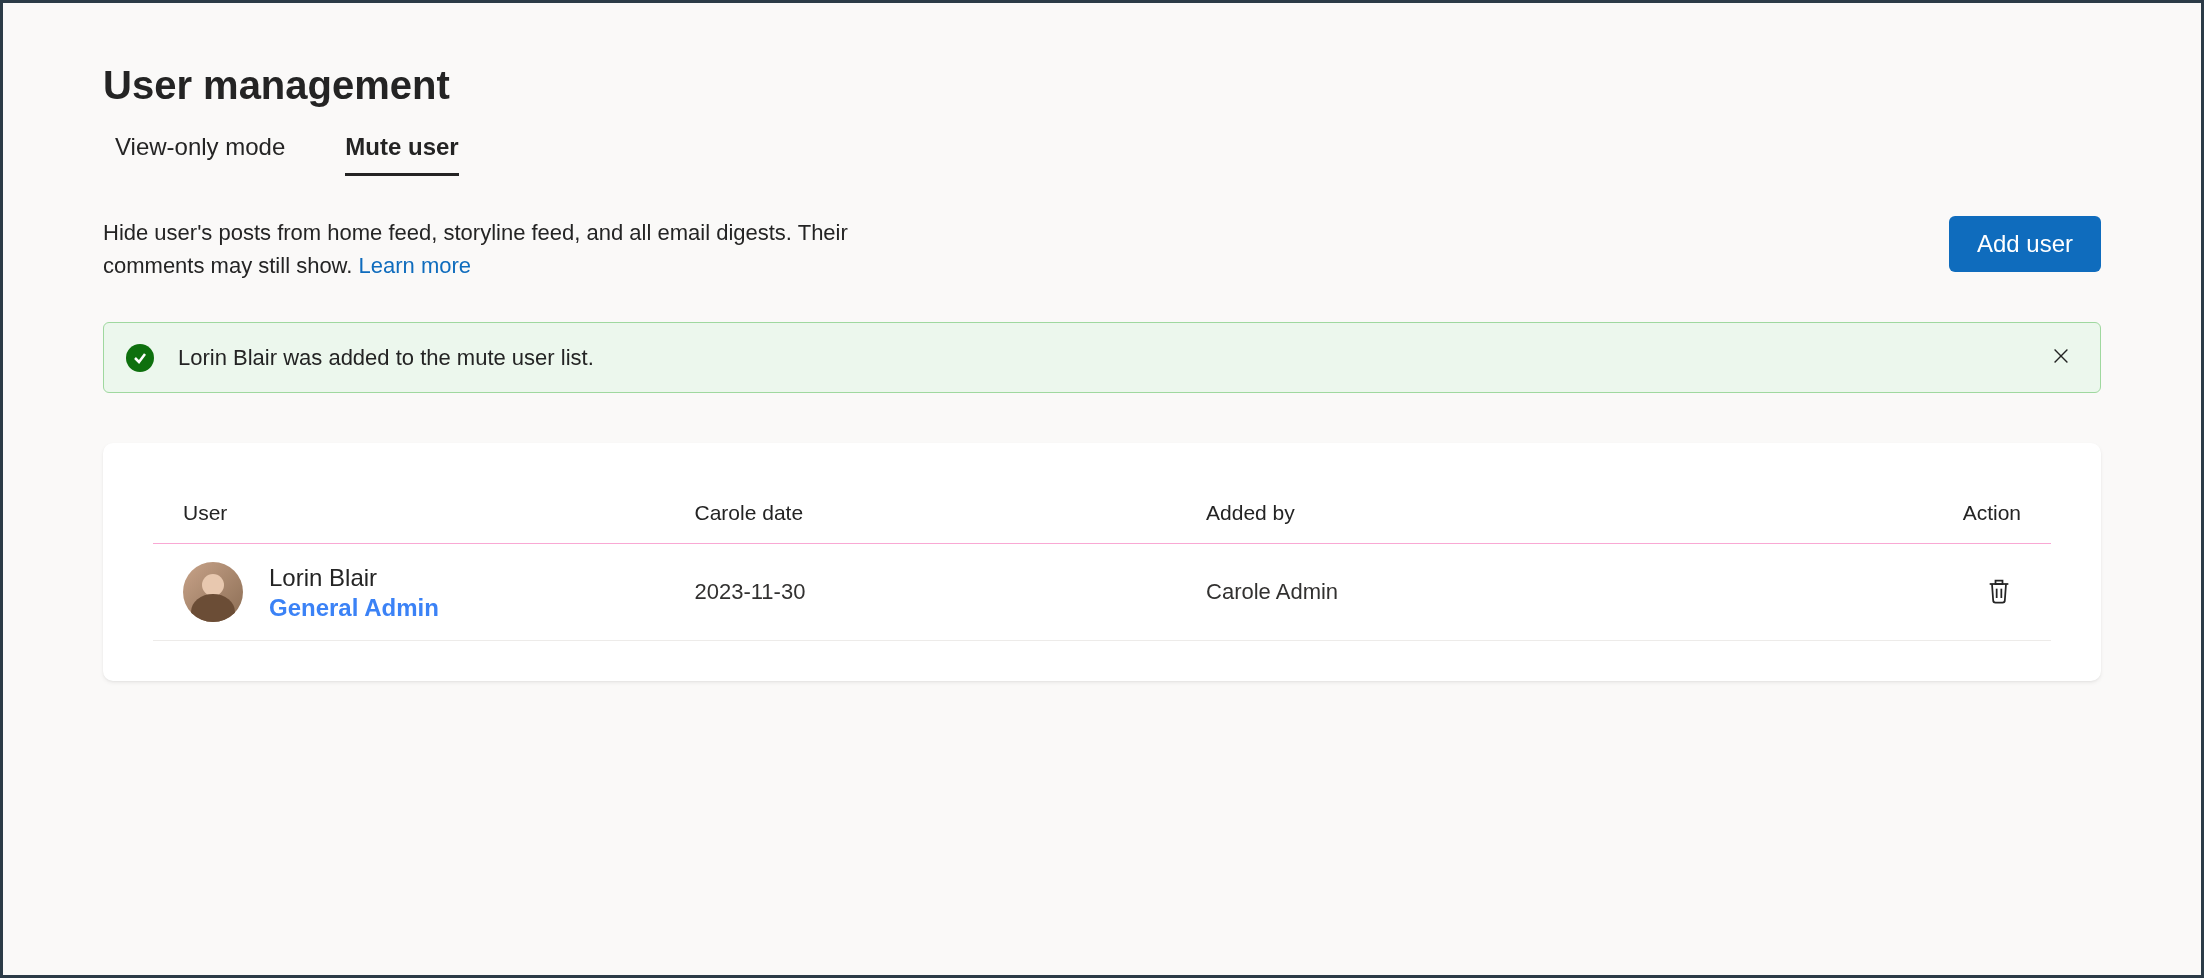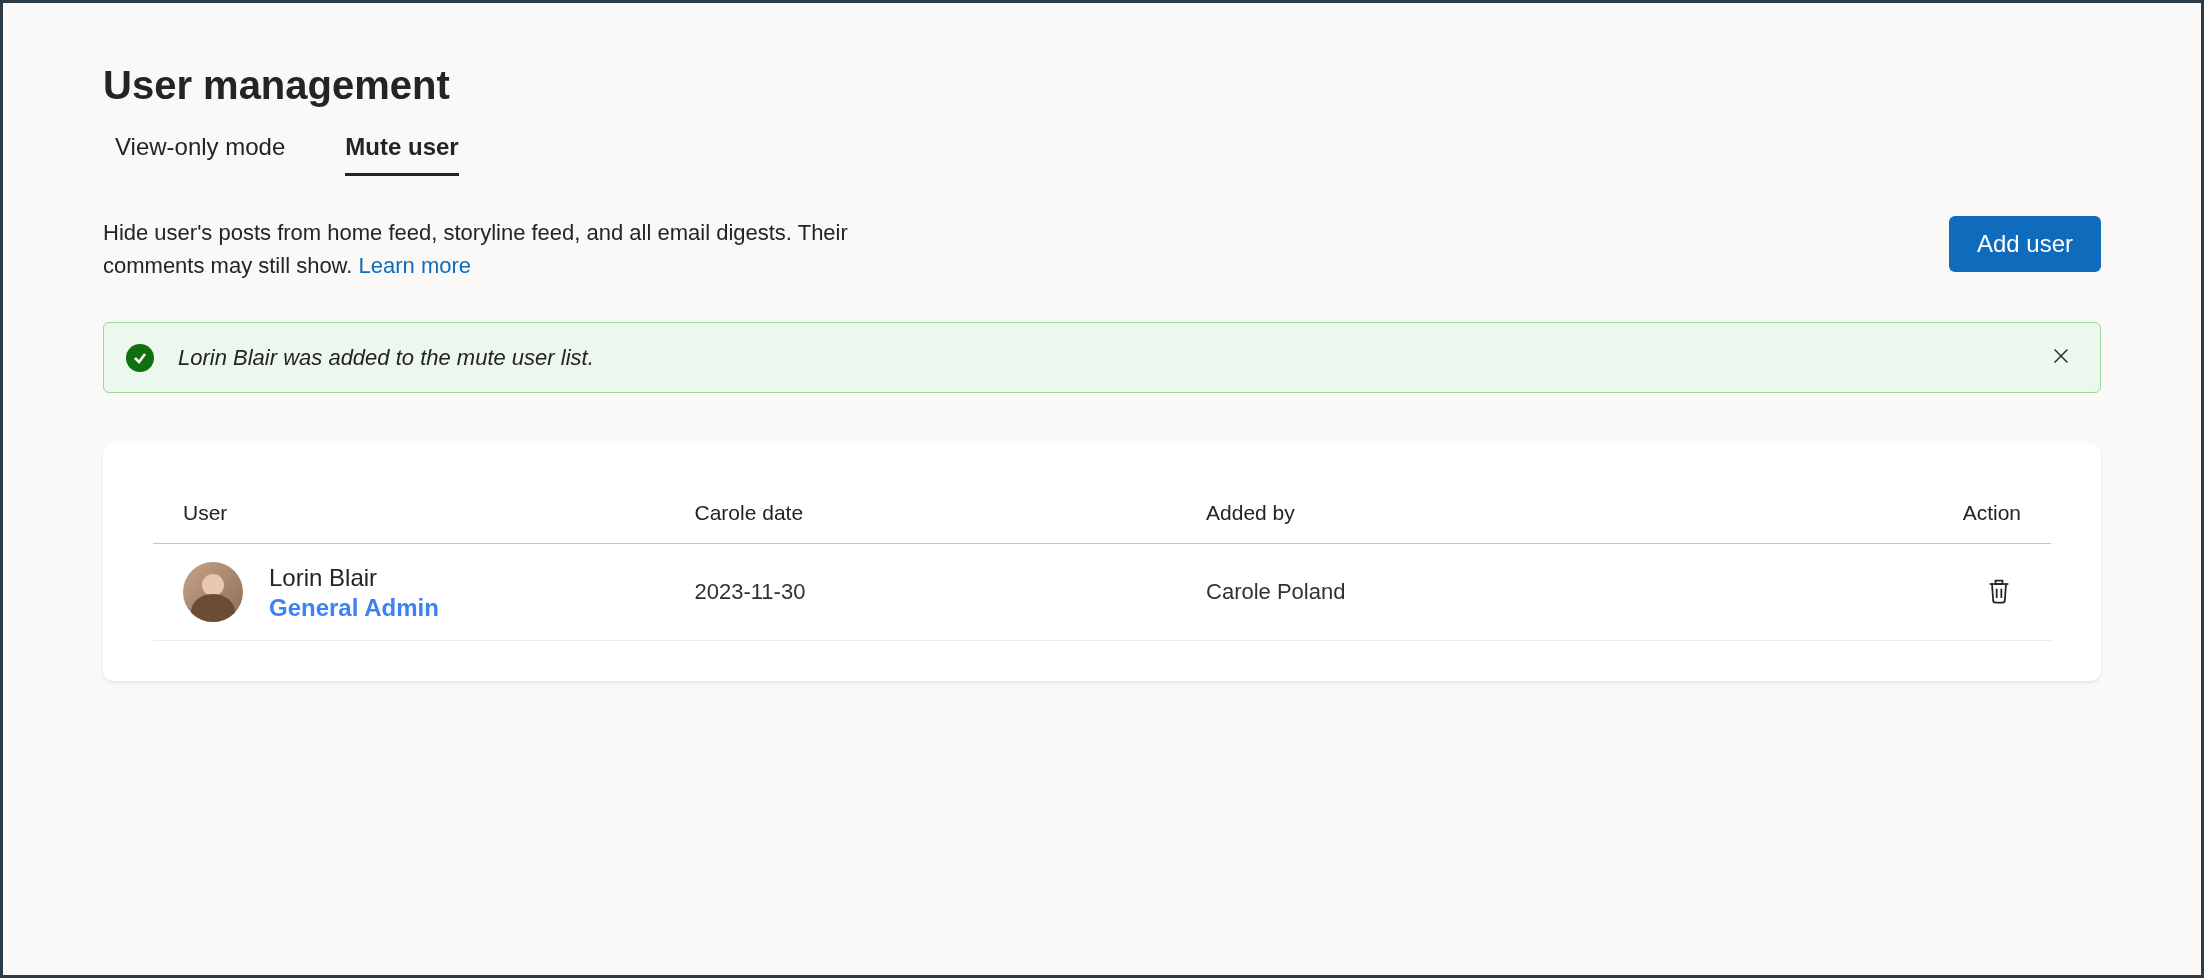--- a/index.html
+++ b/index.html
@@ -89,21 +89,20 @@
     width: 16px;
     height: 16px;
     stroke: #fff;
     stroke-width: 2.5;
     fill: none;
   }
   .notification .message {
     font-size: 22px;
     flex: 1;
     color: #242424;
-    font-style: italic;
   }
   .notification .close-btn {
     background: none;
     border: none;
     cursor: pointer;
     padding: 6px;
     display: flex;
     align-items: center;
   }
   .notification .close-btn svg {
@@ -244,21 +243,21 @@
 
   <div class="table-row">
     <div class="user-cell">
       <div class="avatar"></div>
       <div class="user-info">
         <div class="user-name">Lorin Blair</div>
         <div class="user-role">General Admin</div>
       </div>
     </div>
     <div>2023-11-30</div>
-    <div>Carole Poland</div>
+    <div>Carole Admin</div>
     <div class="col-action">
       <button class="delete-btn">
         <span>
           <svg viewBox="0 0 24 24">
             <path d="M4 6h16"></path>
             <path d="M9 3h6v3H9z"></path>
             <path d="M6 6l1 14a2 2 0 0 0 2 2h6a2 2 0 0 0 2-2l1-14"></path>
             <line x1="10" y1="10" x2="10" y2="18"></line>
             <line x1="14" y1="10" x2="14" y2="18"></line>
           </svg>

